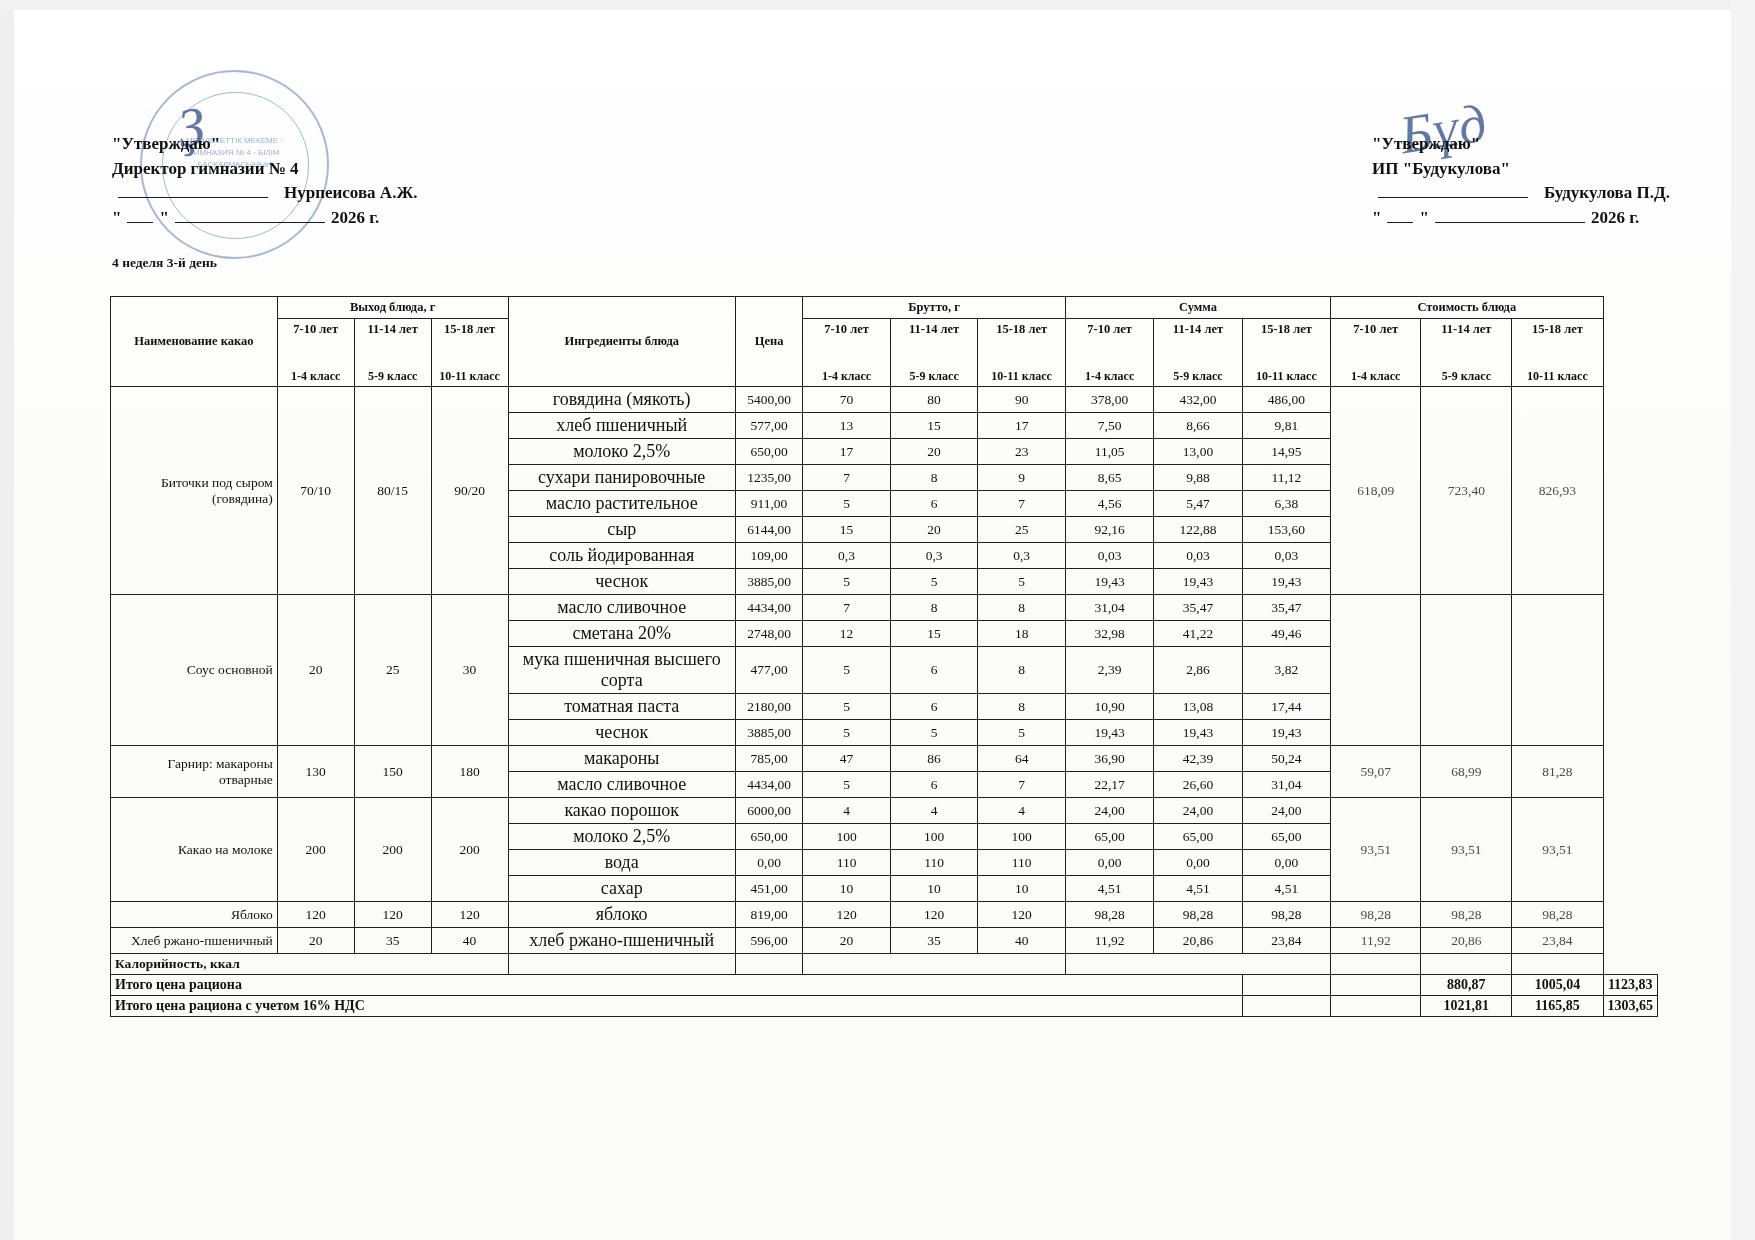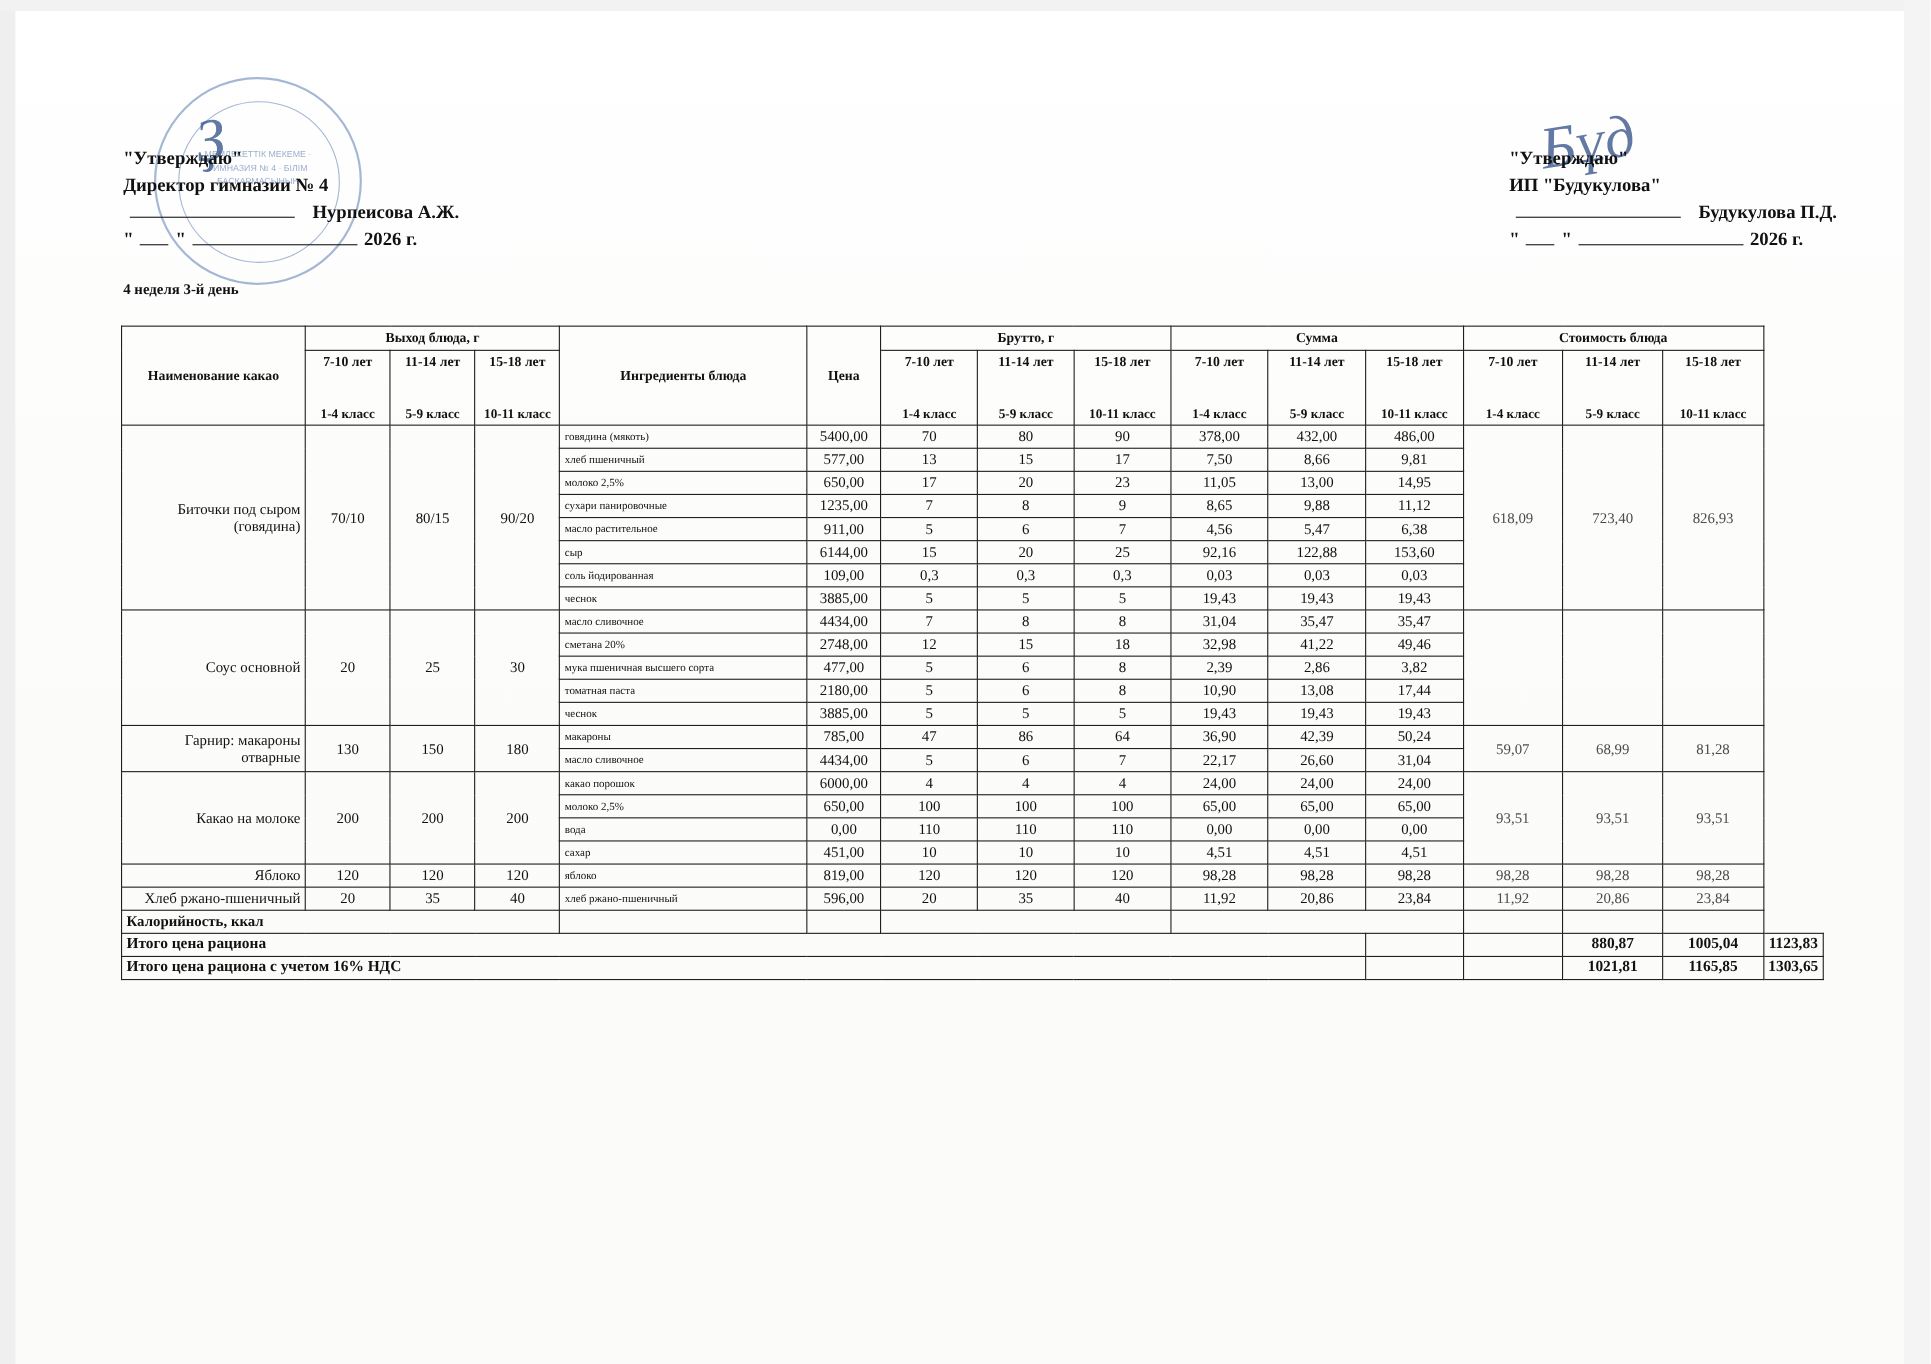--- a/index.html
+++ b/index.html
@@ -139,21 +139,21 @@
   }
   table.menu thead th {
     text-align: center;
     font-weight: bold;
     font-size: 12.5px;
     line-height: 1.2;
     padding: 3px 3px;
   }
   .sub2 { font-size: 12px; display: block; margin-top: 32px; }
   td.dish { text-align: right; padding-left: 6px; font-size: 13.5px; }
-  td.ingr { text-align: left; padding-left: 6px; font-size: 10px; }
+  td.ingr { text-align: center; padding-left: 6px; font-size: 18px; }
   td.num { text-align: center; font-size: 13.5px; }
   td.price { text-align: center; font-size: 13.5px; }
   td.cost { text-align: center; font-size: 13.5px; }
   tr.total td {
     font-weight: bold;
     font-size: 14px;
     margin-left: 34px;
   }
   td.total-label { text-align: left; padding-left: 6px; }
   td.kcal {

